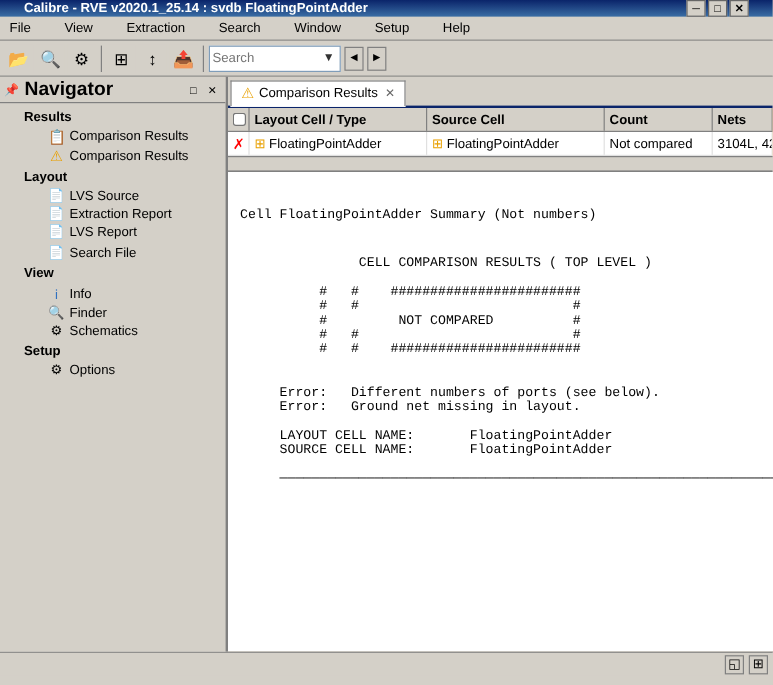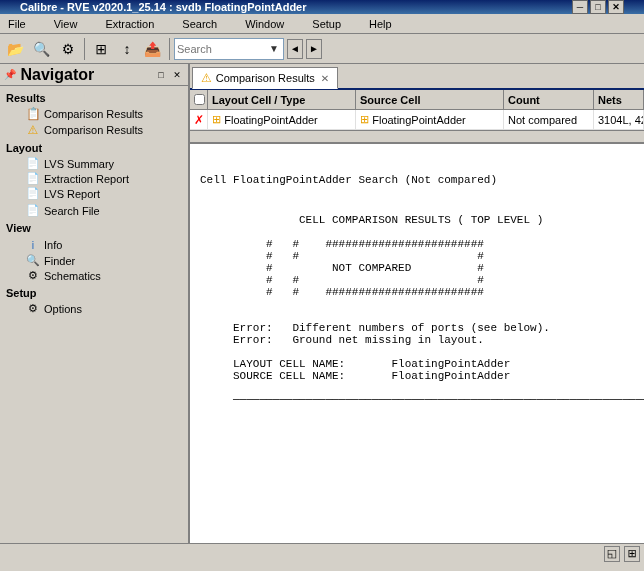--- a/index.html
+++ b/index.html
@@ -187,21 +187,21 @@
     .panel-header-btn {
       width: 14px;
       height: 14px;
       font-size: 9px;
       cursor: pointer;
       display: flex;
       align-items: center;
       justify-content: center;
     }
     .nav-content {
-      padding: 4px 2px;
+      padding: 4px 16px;
       overflow-y: auto;
       flex: 1;
     }
     .nav-section-header {
       font-size: 11px;
       font-weight: bold;
       padding: 2px 4px;
       color: black;
     }
     .nav-item {
@@ -412,21 +412,21 @@
         <div class="nav-item sub">
           <span class="nav-icon icon-compare">⚠</span>
           <span>Comparison Results</span>
         </div>
       </div>
 
       <div class="nav-section">
         <div class="nav-section-header">Layout</div>
         <div class="nav-item sub">
           <span class="nav-icon">📄</span>
-          <span>LVS Summary</span>
+          <span>LVS Source</span>
         </div>
         <div class="nav-item sub">
           <span class="nav-icon">📄</span>
           <span>Extraction Report</span>
         </div>
         <div class="nav-item sub">
           <span class="nav-icon">📄</span>
           <span>LVS Report</span>
         </div>
       </div>
@@ -497,21 +497,21 @@
           <span>FloatingPointAdder</span>
         </div>
         <div class="td-cell">Not compared</div>
         <div class="td-cell">3104L, 422</div>
       </div>
     </div>
 
     <div class="h-scrollbar"></div>
 
     <div class="summary-area">
-      <div class="summary-header">Cell FloatingPointAdder Search (Not compared)</div>
+      <div class="summary-header">Cell FloatingPointAdder Summary (Not numbers)</div>
       <div>               CELL COMPARISON RESULTS ( TOP LEVEL )
 
           #   #    ########################
           #   #                           #
           #         NOT COMPARED          #
           #   #                           #
           #   #    ########################
 
 
      Error:   Different numbers of ports (see below).

